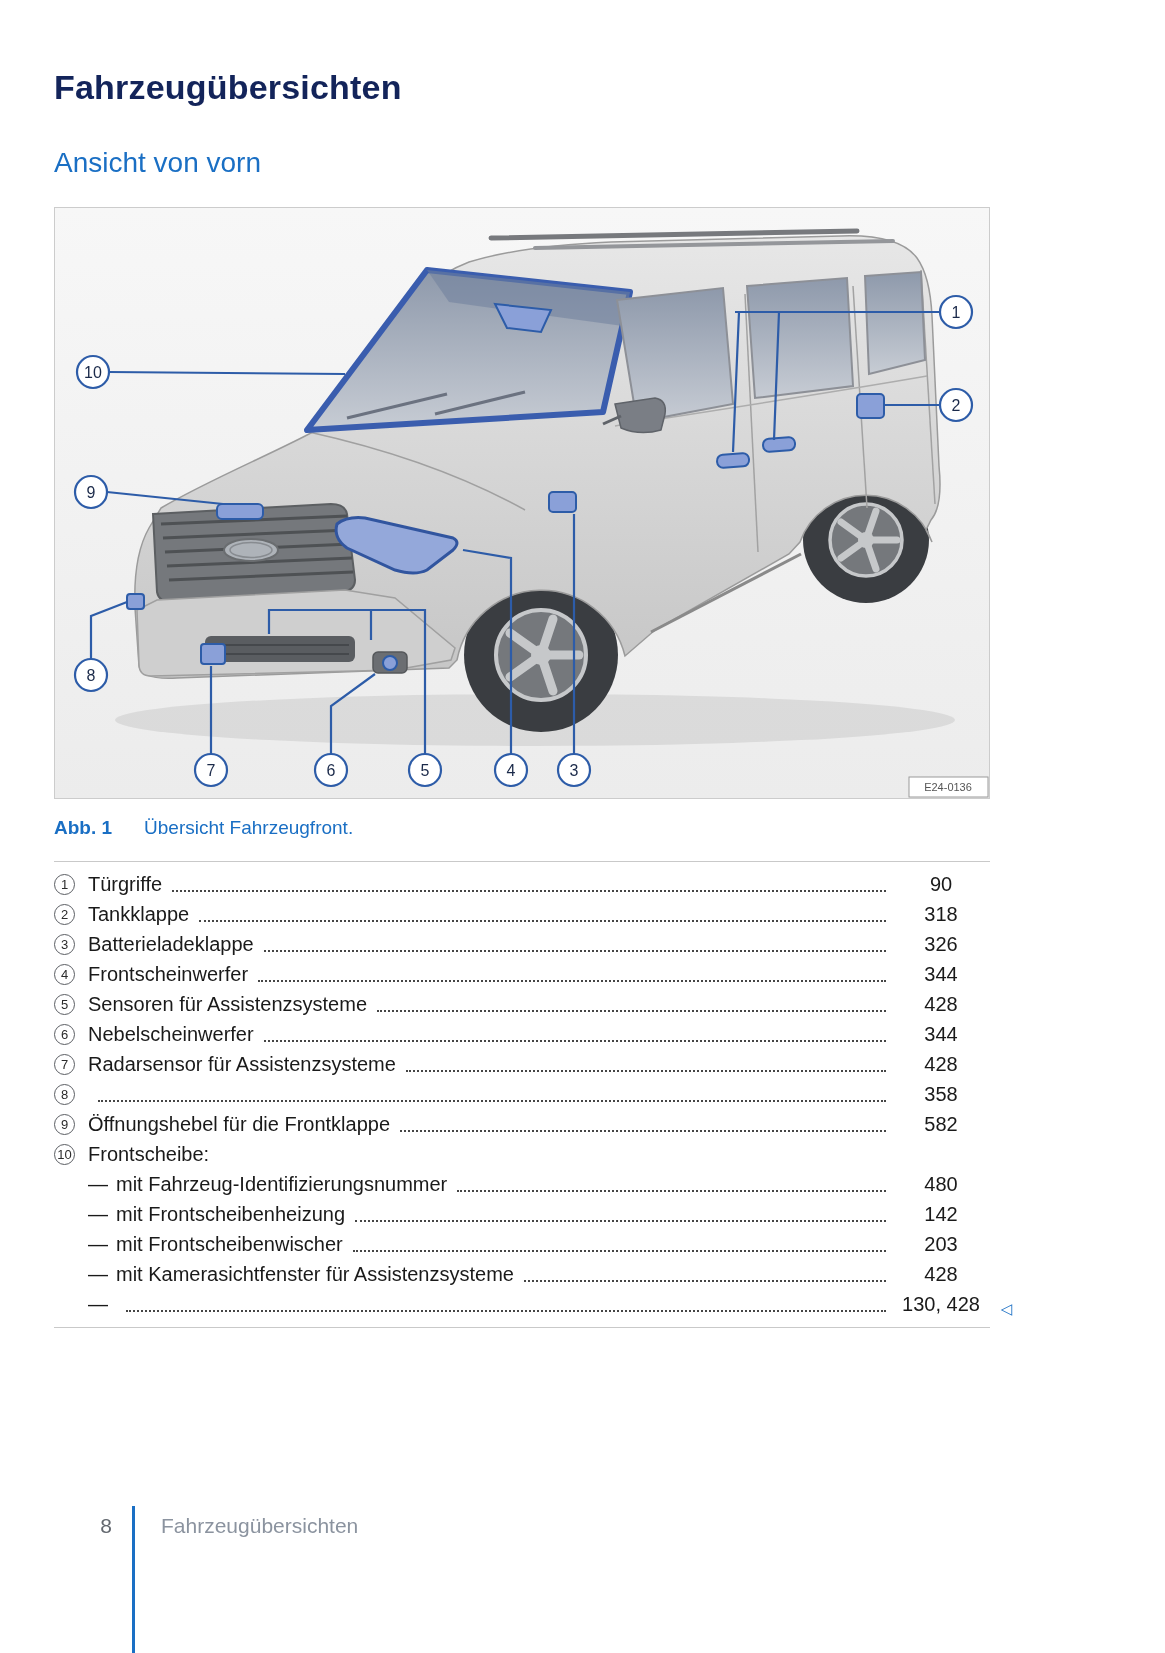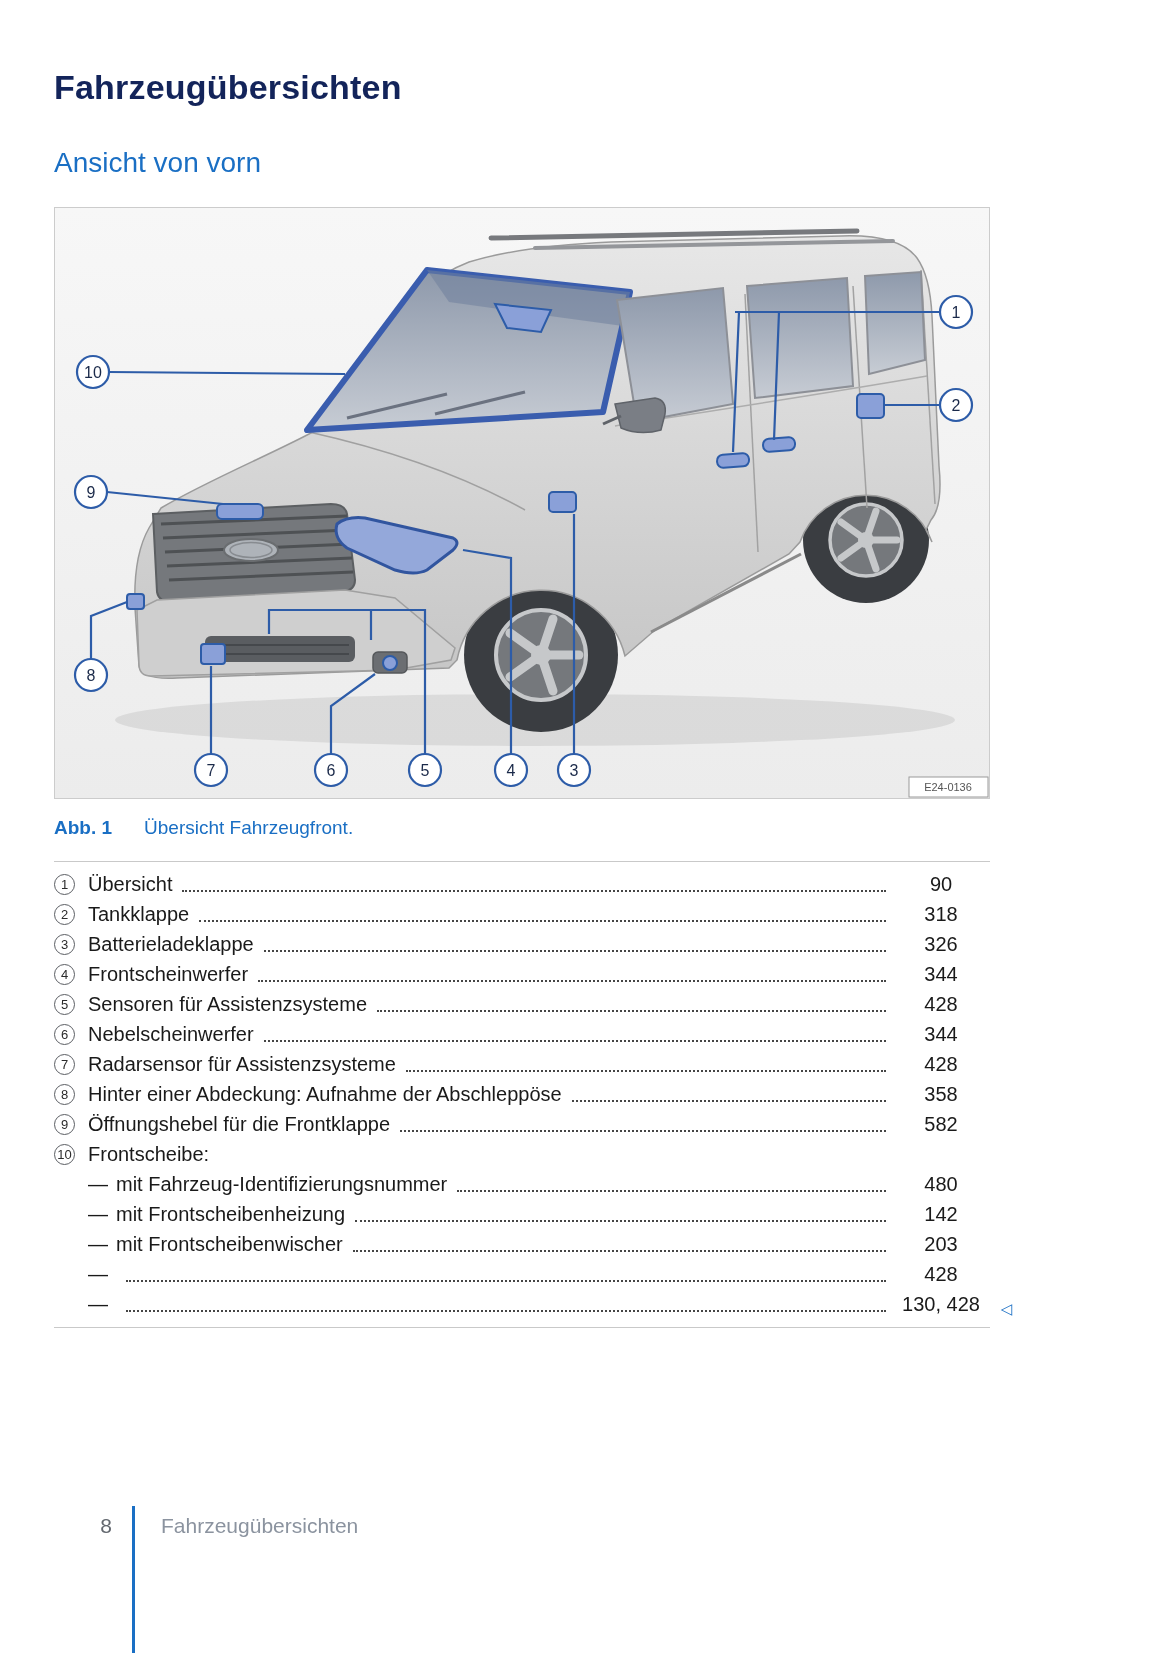--- a/index.html
+++ b/index.html
@@ -271,21 +271,21 @@
   </div>
 
   <div class="figure-caption">
     <span class="cap-label">Abb. 1</span><span>Übersicht Fahrzeugfront.</span>
   </div>
 
   <div class="legend">
 
     <div class="row">
       <span class="badge">1</span>
-      <span class="item-label">Übersicht</span>
+      <span class="item-label">Türgriffe</span>
       <span class="leader"></span>
       <span class="page-ref">90</span>
     </div>
     <div class="row">
       <span class="badge">2</span>
       <span class="item-label">Tankklappe</span>
       <span class="leader"></span>
       <span class="page-ref">318</span>
     </div>
     <div class="row">
@@ -313,21 +313,20 @@
       <span class="page-ref">344</span>
     </div>
     <div class="row">
       <span class="badge">7</span>
       <span class="item-label">Radarsensor für Assistenzsysteme</span>
       <span class="leader"></span>
       <span class="page-ref">428</span>
     </div>
     <div class="row">
       <span class="badge">8</span>
-      <span class="item-label">Hinter einer Abdeckung: Aufnahme der Abschleppöse</span>
       <span class="leader"></span>
       <span class="page-ref">358</span>
     </div>
     <div class="row">
       <span class="badge">9</span>
       <span class="item-label">Öffnungshebel für die Frontklappe</span>
       <span class="leader"></span>
       <span class="page-ref">582</span>
     </div>
     <div class="row">
@@ -348,20 +347,21 @@
       <span class="page-ref">142</span>
     </div>
     <div class="row sub">
       <span class="dash">—</span>
       <span class="item-label">mit Frontscheibenwischer</span>
       <span class="leader"></span>
       <span class="page-ref">203</span>
     </div>
     <div class="row sub">
       <span class="dash">—</span>
+      <span class="item-label">mit Kamerasichtfenster für Assistenzsysteme</span>
       <span class="leader"></span>
       <span class="page-ref">428</span>
     </div>
     <div class="row sub">
       <span class="dash">—</span>
       <span class="leader"></span>
       <span class="page-ref">130, 428</span>
       <span class="end-marker">◁</span>
     </div>
 

